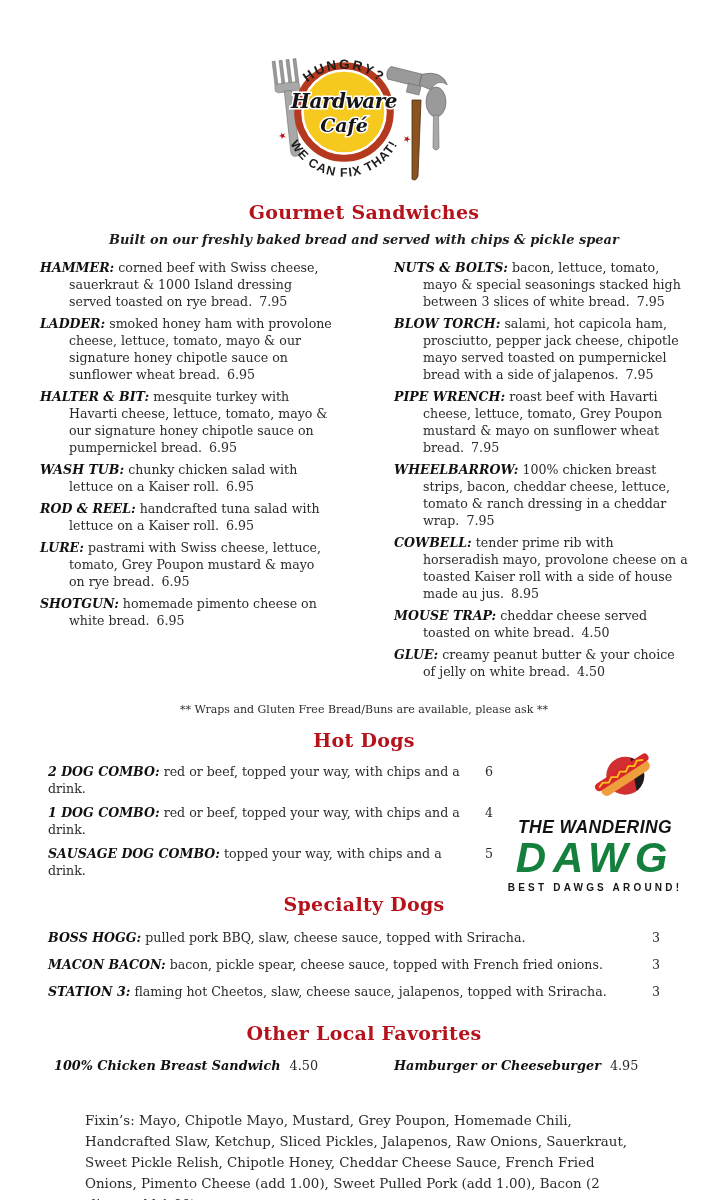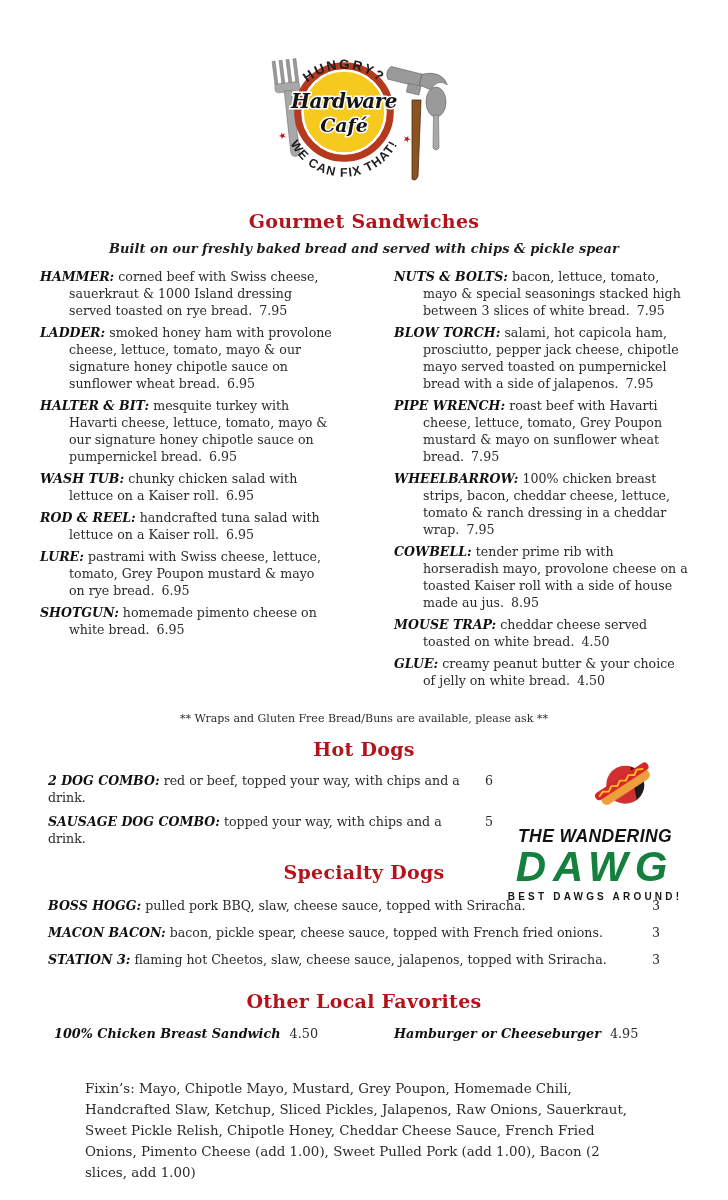--- a/index.html
+++ b/index.html
@@ -11,21 +11,21 @@
   .page { position:relative; width:728px; height:1200px; overflow:hidden; }
 
   
   .hw-logo { width:240px; height:150px; margin:40px auto 0; display:block; }
 
   
   .red-head {
     text-align:center; font-weight:bold; font-size:19px; letter-spacing:.3px;
     margin:0; color:#b5121b; font-family:"DejaVu Serif", serif;
   }
-  .gourmet-head { margin-top:20px; }
+  .gourmet-head { margin-top:11px; }
   .subtitle {
     text-align:center; font-weight:bold; font-style:italic; font-size:13px;
     color:#1d1d1d; margin:9px 0 0 0;
   }
 
   
   .cols { display:flex; gap:60px; padding:0 40px; margin-top:12px; }
   .col { flex:1; }
   .item {
     font-size:12.6px; line-height:17px; margin:0 0 5px 0;
@@ -159,20 +159,24 @@
   <div class="lower">
 
     <h2 class="red-head hotdogs-head">Hot Dogs</h2>
 
     <div class="hd-list">
       <div class="hd-row">
         <span><b class="iname">2 DOG COMBO:</b> <span>red or beef, topped your way, with chips and a drink.</span></span>
         <span class="row-price">6</span>
       </div>
       <div class="hd-row">
+        <span><b class="iname">1 DOG COMBO:</b> <span>red or beef, topped your way, with chips and a drink.</span></span>
+        <span class="row-price">4</span>
+      </div>
+      <div class="hd-row">
         <span><b class="iname">SAUSAGE DOG COMBO:</b> <span>topped your way, with chips and a drink.</span></span>
         <span class="row-price">5</span>
       </div>
     </div>
 
     <div class="dawg">
       <svg width="76" height="74" viewBox="0 0 120 80" xmlns="http://www.w3.org/2000/svg">
         <circle cx="62" cy="38" r="30" fill="#d22f33"></circle>
         <path d="M 70 9.1 A 30 30 0 0 1 80 62 Z" fill="#1b1b1b"></path>
         <g transform="rotate(-33 60 38)">

